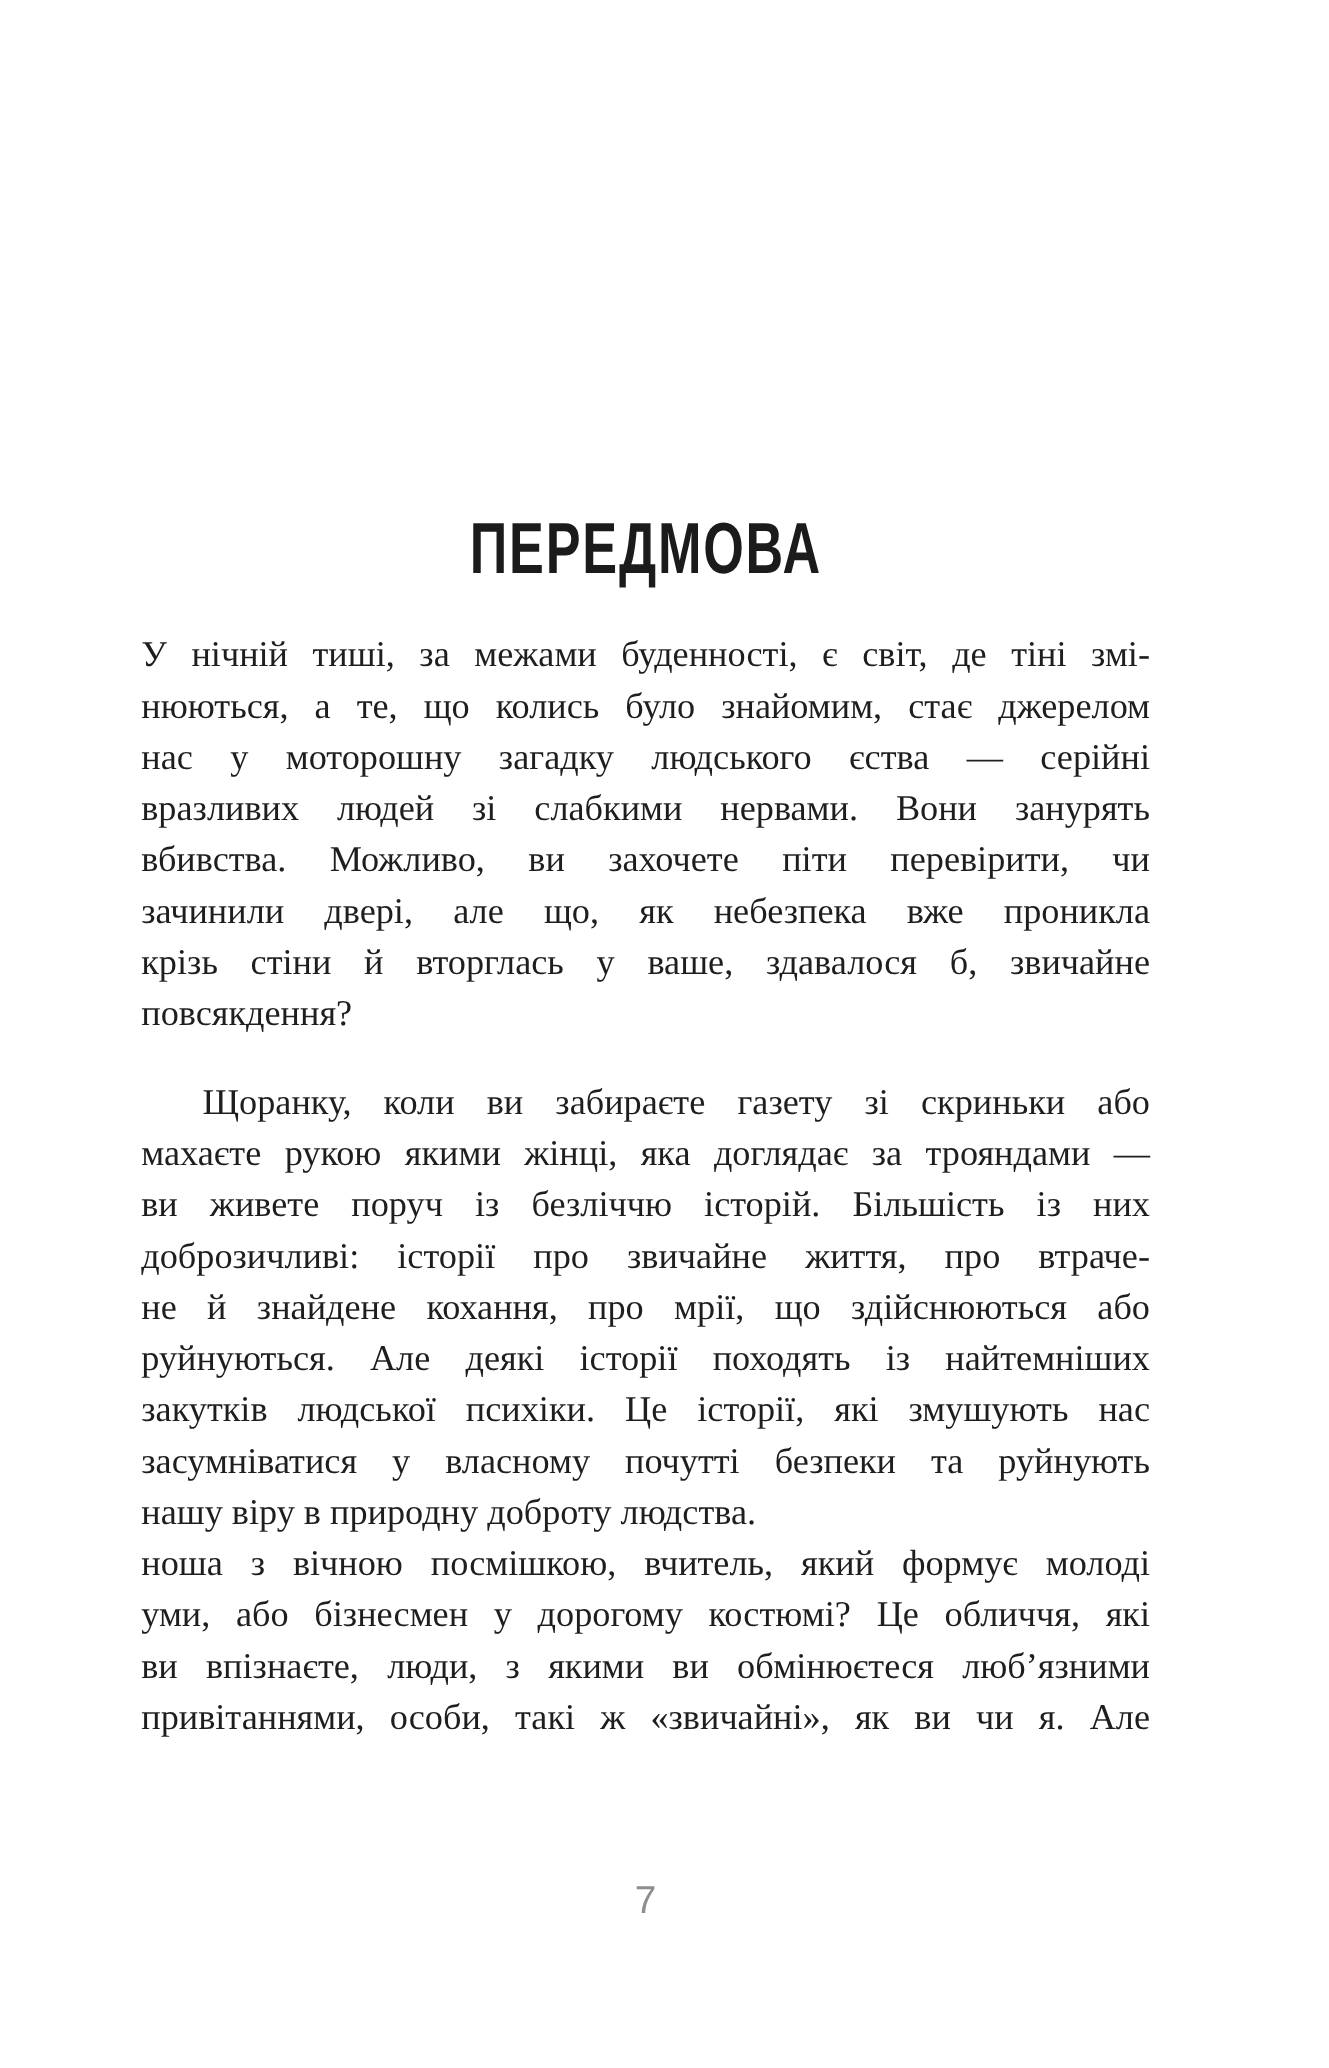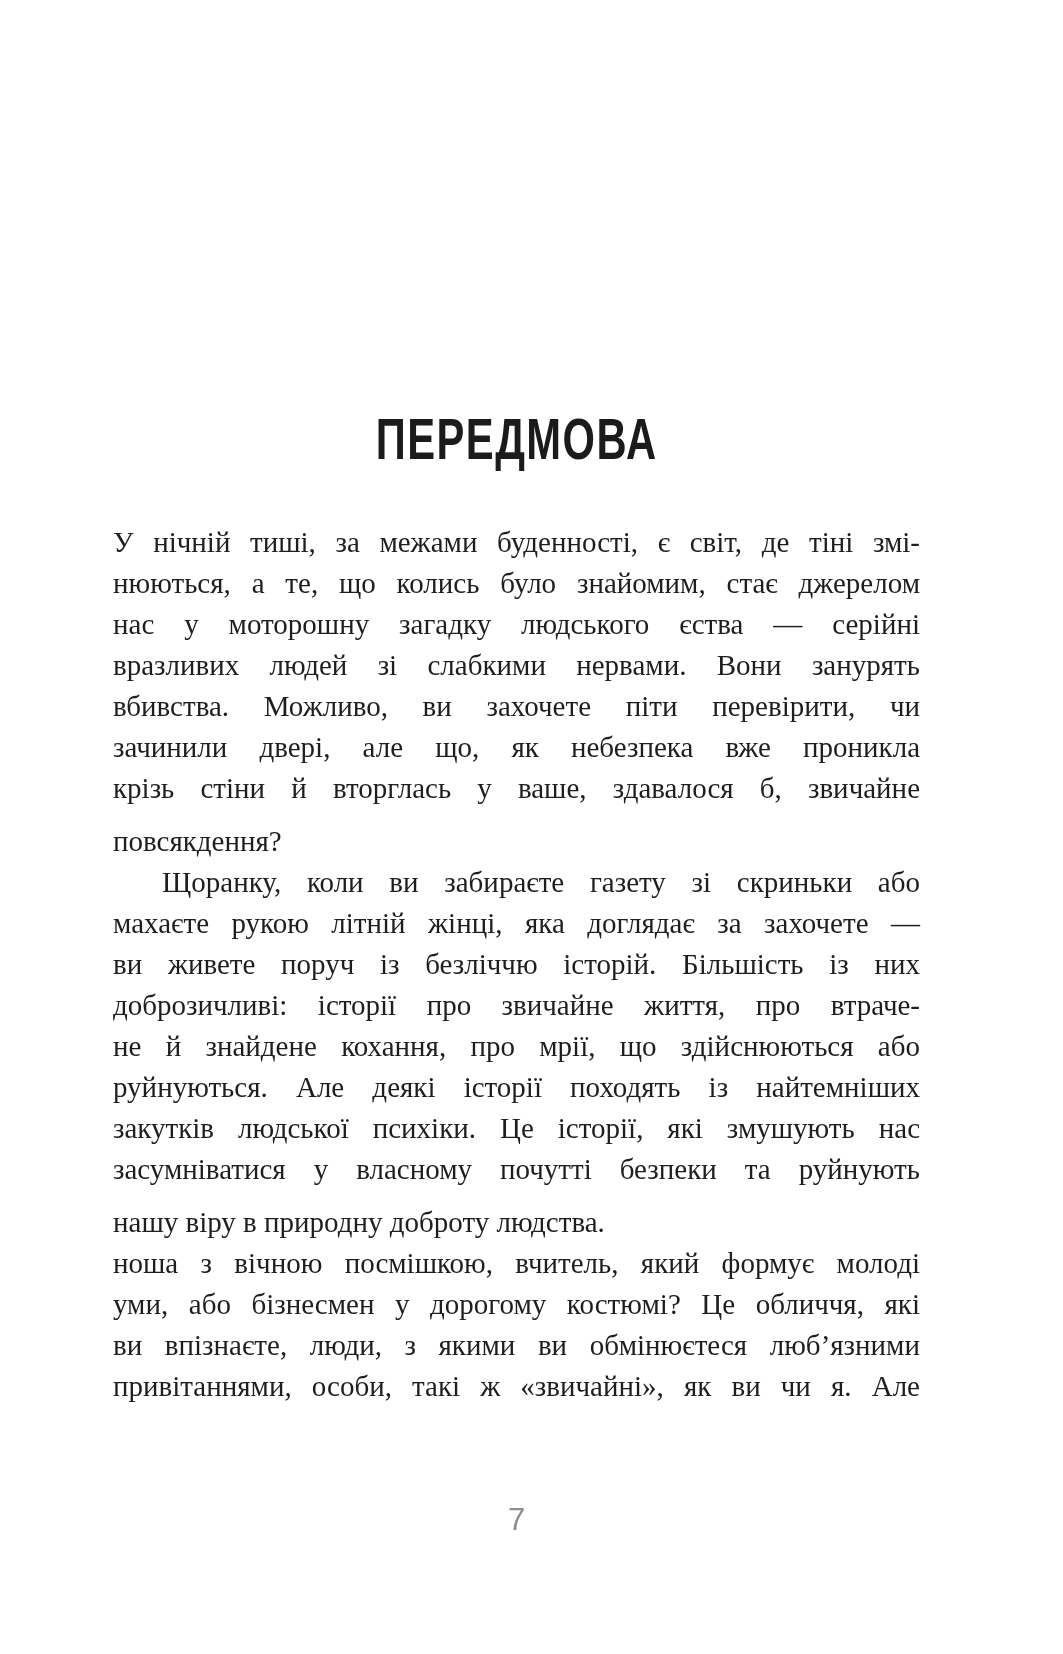--- a/index.html
+++ b/index.html
@@ -28,38 +28,38 @@
     font-family: "Liberation Sans", sans-serif;
     font-weight: 700;
     font-size: 58px;
     letter-spacing: 2px;
     transform: scaleX(0.72);
     transform-origin: center center;
     white-space: nowrap;
   }
   .body-text {
     position: absolute;
-    top: 522px;
+    top: 504px;
     left: 113px;
     width: 807px;
     color: #1e1e1e;
     font-family: "Liberation Serif", serif;
     font-size: 29px;
   }
   .line {
     line-height: 41px;
     text-align: justify;
     text-align-last: justify;
   }
   .line.no-justify {
     text-align-last: left;
-    margin-top: 12px;
   }
   .line.indent {
     text-indent: 49px;
+    margin-top: 30px;
   }
   .page-number {
     position: absolute;
     top: 1502px;
     left: 113px;
     width: 807px;
     text-align: center;
     font-family: "Liberation Sans", sans-serif;
     font-weight: 400;
     font-size: 31px;
@@ -81,21 +81,21 @@
         <div class="line">нюються, а те, що колись було знайомим, стає джерелом</div>
         <div class="line">нас у моторошну загадку людського єства — серійні</div>
         <div class="line">вразливих людей зі слабкими нервами. Вони занурять</div>
         <div class="line">вбивства. Можливо, ви захочете піти перевірити, чи</div>
         <div class="line">зачинили двері, але що, як небезпека вже проникла</div>
         <div class="line">крізь стіни й вторглась у ваше, здавалося б, звичайне</div>
         <div class="line no-justify">повсякдення?</div>
       </div>
     <div>
         <div class="line indent">Щоранку, коли ви забираєте газету зі скриньки або</div>
-        <div class="line">махаєте рукою літній жінці, яка доглядає за захочете —</div>
+        <div class="line">махаєте рукою якими жінці, яка доглядає за трояндами —</div>
         <div class="line">ви живете поруч із безліччю історій. Більшість із них</div>
         <div class="line">доброзичливі: історії про звичайне життя, про втраче-</div>
         <div class="line">не й знайдене кохання, про мрії, що здійснюються або</div>
         <div class="line">руйнуються. Але деякі історії походять із найтемніших</div>
         <div class="line">закутків людської психіки. Це історії, які змушують нас</div>
         <div class="line">засумніватися у власному почутті безпеки та руйнують</div>
         <div class="line no-justify">нашу віру в природну доброту людства.</div>
       </div>
     <div>
         <div class="line">ноша з вічною посмішкою, вчитель, який формує молоді</div>

